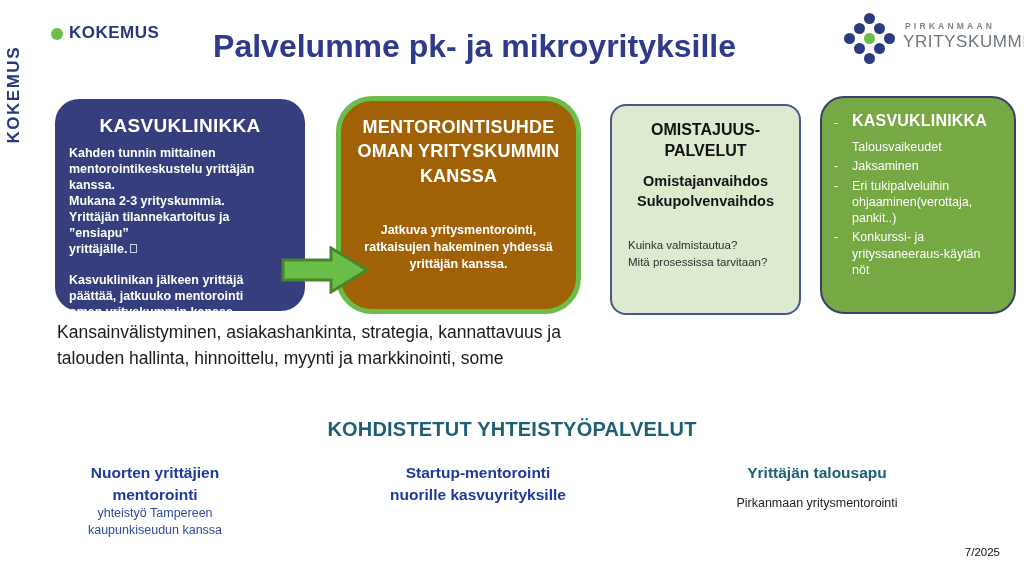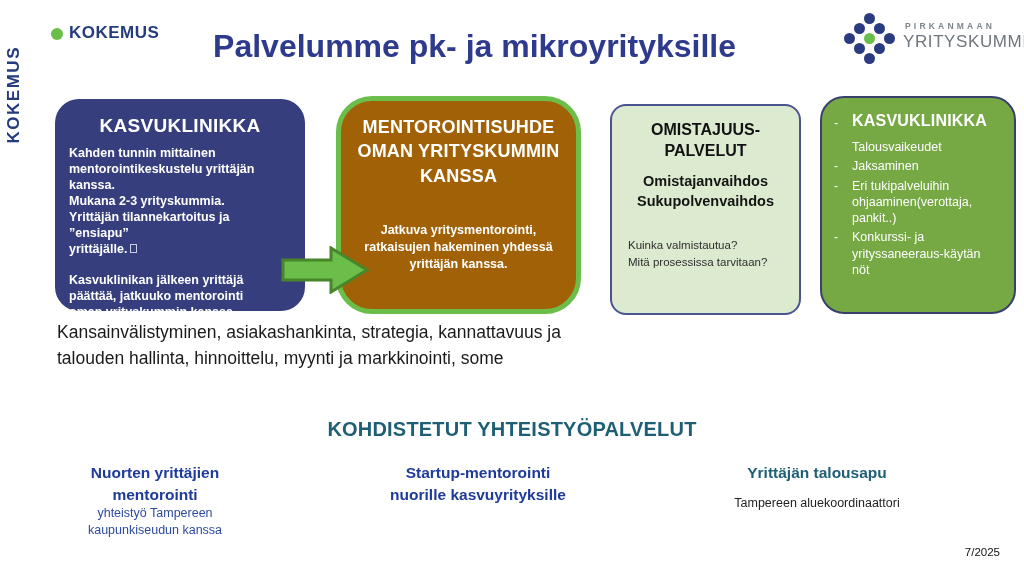--- a/index.html
+++ b/index.html
@@ -194,18 +194,18 @@
 kaupunkiseudun kanssa</div>
   </div>
 
   <div class="col col-2">
     <div class="heading preline">Startup-mentorointi
 nuorille kasvuyrityksille</div>
   </div>
 
   <div class="col col-3">
     <div class="heading preline">Yrittäjän talousapu</div>
-    <div class="sub preline">Tampereen aluekoordinaattori</div>
+    <div class="sub preline">Pirkanmaan yritysmentorointi</div>
   </div>
 
   <div class="date">7/2025</div>
 
 </div>
 
 </body></html>

